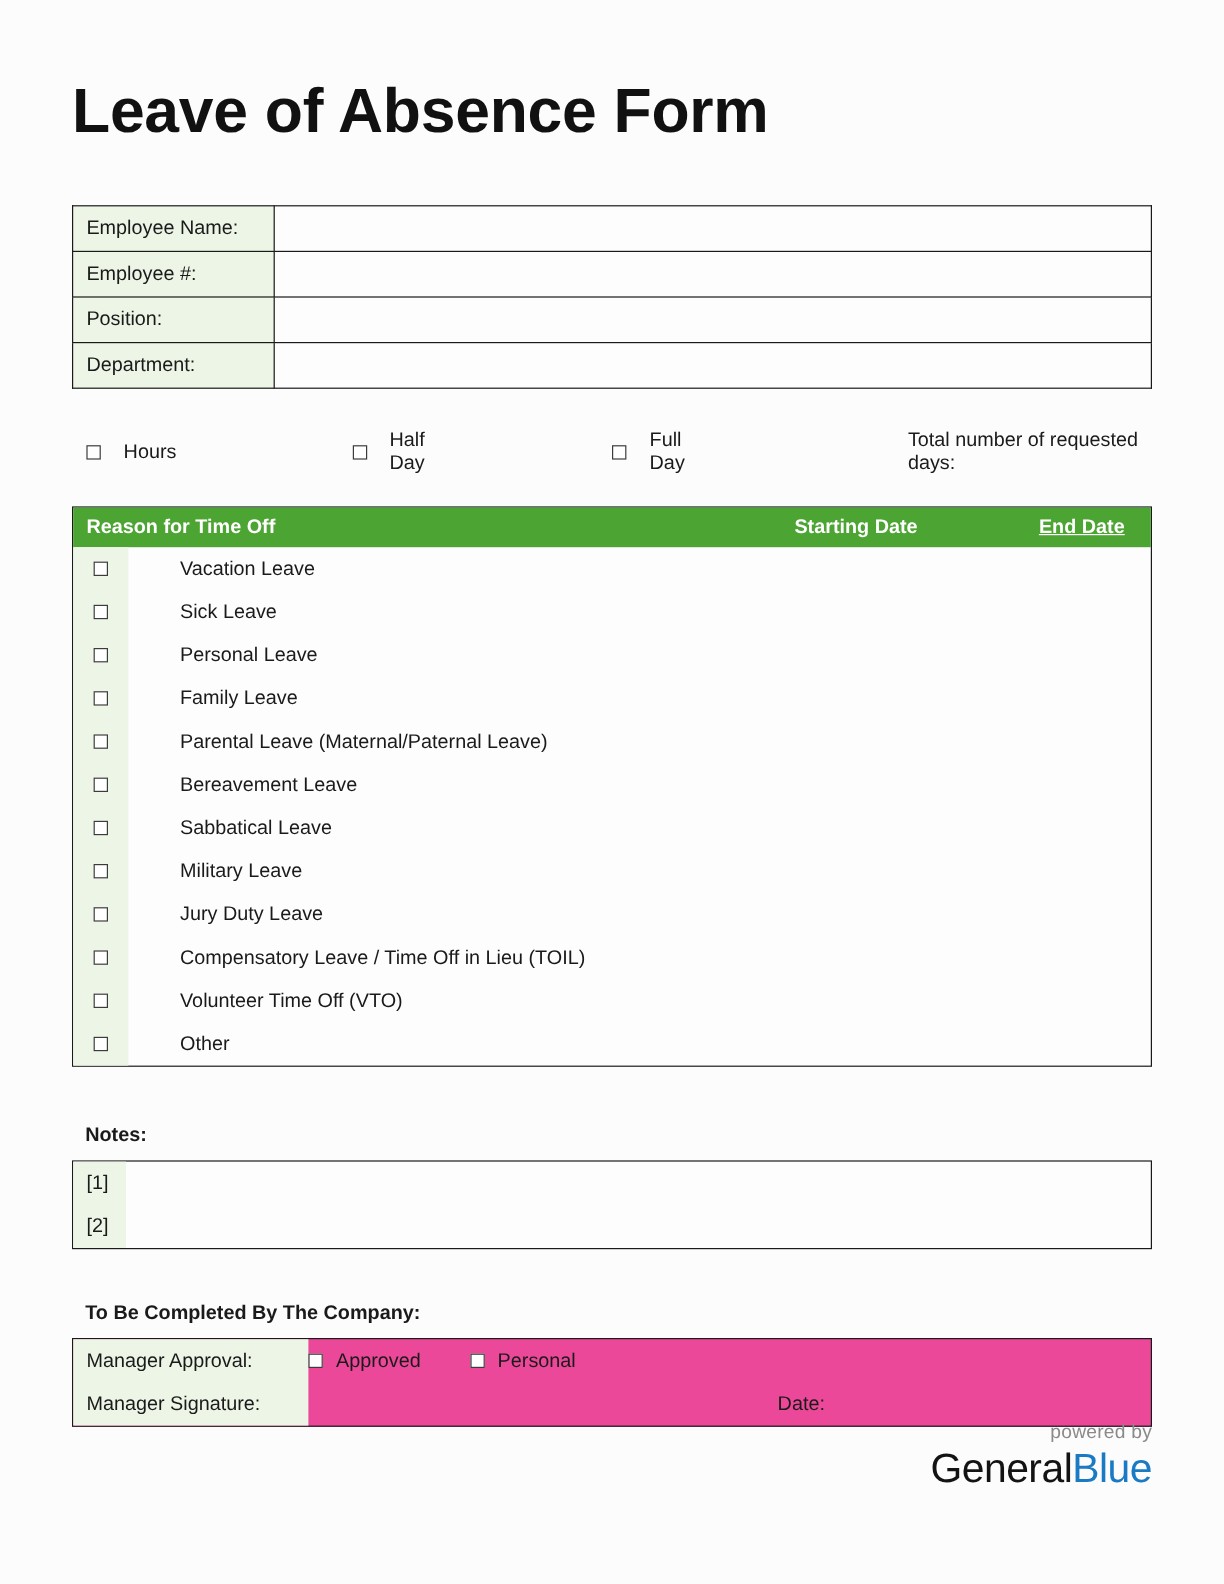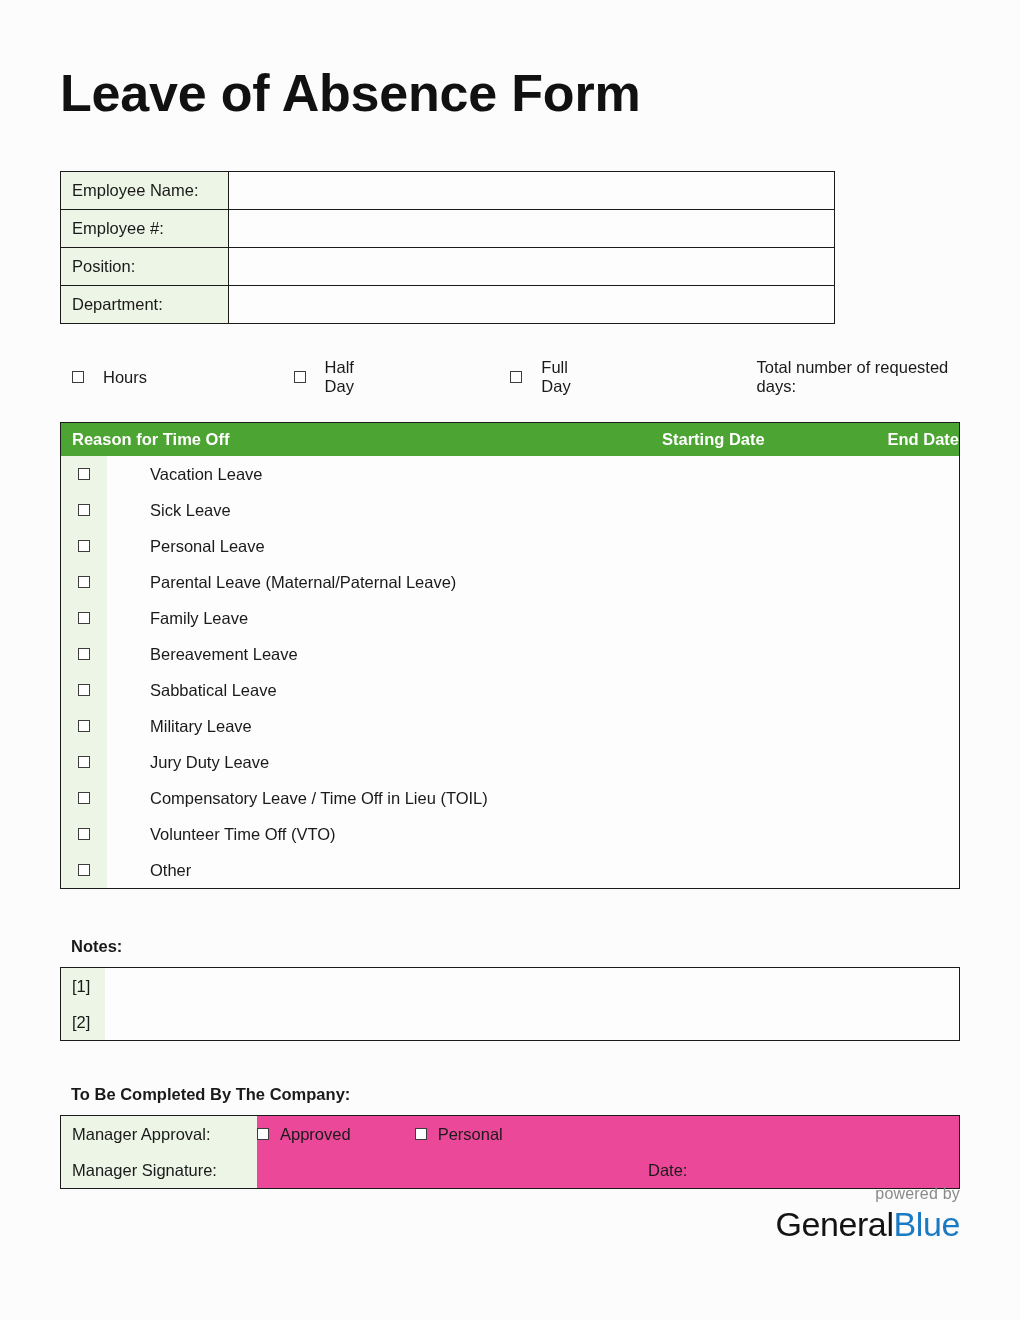--- a/index.html
+++ b/index.html
@@ -34,21 +34,21 @@
     margin: 0;
     padding-top: 62px;
     padding-bottom: 0;
     line-height: 1.2;
     color: #111111;
   }
 
   
   .employee-table {
     margin-top: 47px;
-    width: 775px;
+    width: 900px;
     border-collapse: collapse;
     table-layout: fixed;
   }
   .employee-table td {
     border: 1px solid #1a1a1a;
     height: 37px;
     font-size: 16.5px;
     padding: 0 0 0 11px;
     vertical-align: middle;
   }
@@ -107,21 +107,22 @@
     height: 33px;
     padding-left: 11px;
   }
   .reason-header .rh-title { flex: 1 1 auto; }
   .reason-header .rh-start {
     width: 182px;
     text-align: left;
   }
   .reason-header .rh-end {
     width: 115px;
-    text-align: right;
+    text-align: center;
+    text-decoration: underline;
   }
   .reason-body {
     position: relative;
   }
   .reason-stripe {
     position: absolute;
     left: 0;
     top: 0;
     bottom: 0;
     width: 46px;
@@ -215,21 +216,20 @@
   }
   .company-row .co-label {
     width: 196px;
     padding-left: 11px;
     box-sizing: border-box;
     flex: 0 0 auto;
   }
   .approval-opts {
     display: flex;
     align-items: center;
-    gap: 23px;
   }
   .approval-opts .opt {
     display: flex;
     align-items: center;
     margin-right: 41px;
   }
   .approval-opts .opt .cb { margin-right: 11px; }
   .sig-date {
     margin-left: 391px;
   }
@@ -331,27 +331,27 @@
       <div class="reason-row">
         <span class="cb-cell">
             <span class="cb"></span>
           </span>
         <span class="reason-label">Personal Leave</span>
       </div>
       <div class="reason-row">
         <span class="cb-cell">
             <span class="cb"></span>
           </span>
+        <span class="reason-label">Family Leave</span>
+      </div>
+      <div class="reason-row">
+        <span class="cb-cell">
+            <span class="cb"></span>
+          </span>
         <span class="reason-label">Parental Leave (Maternal/Paternal Leave)</span>
-      </div>
-      <div class="reason-row">
-        <span class="cb-cell">
-            <span class="cb"></span>
-          </span>
-        <span class="reason-label">Family Leave</span>
       </div>
       <div class="reason-row">
         <span class="cb-cell">
             <span class="cb"></span>
           </span>
         <span class="reason-label">Bereavement Leave</span>
       </div>
       <div class="reason-row">
         <span class="cb-cell">
             <span class="cb"></span>

